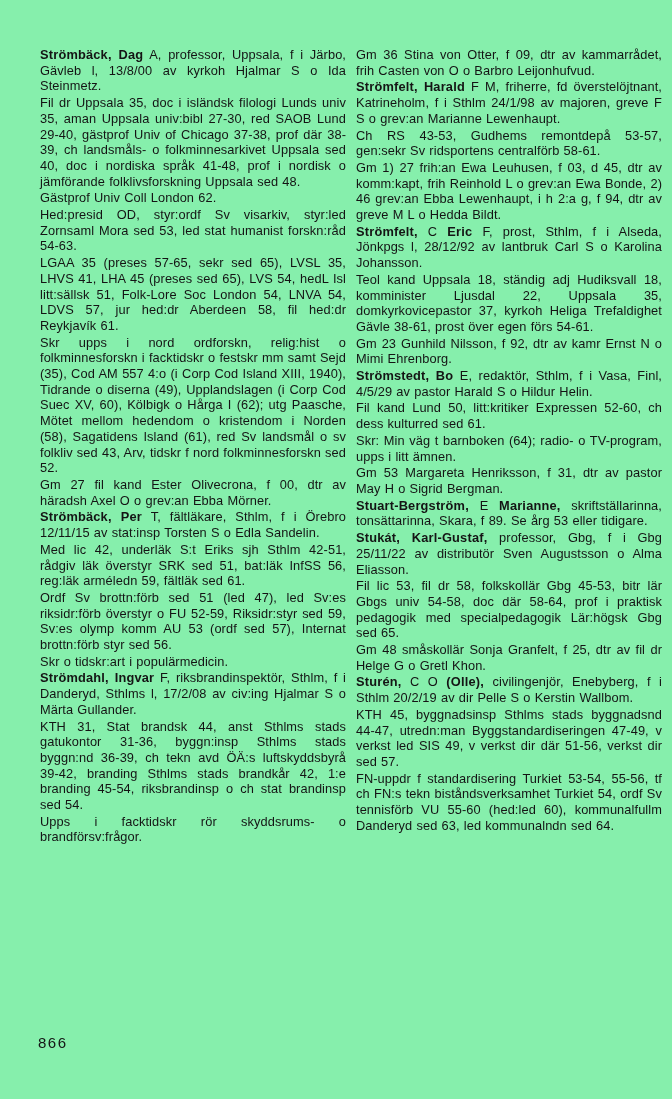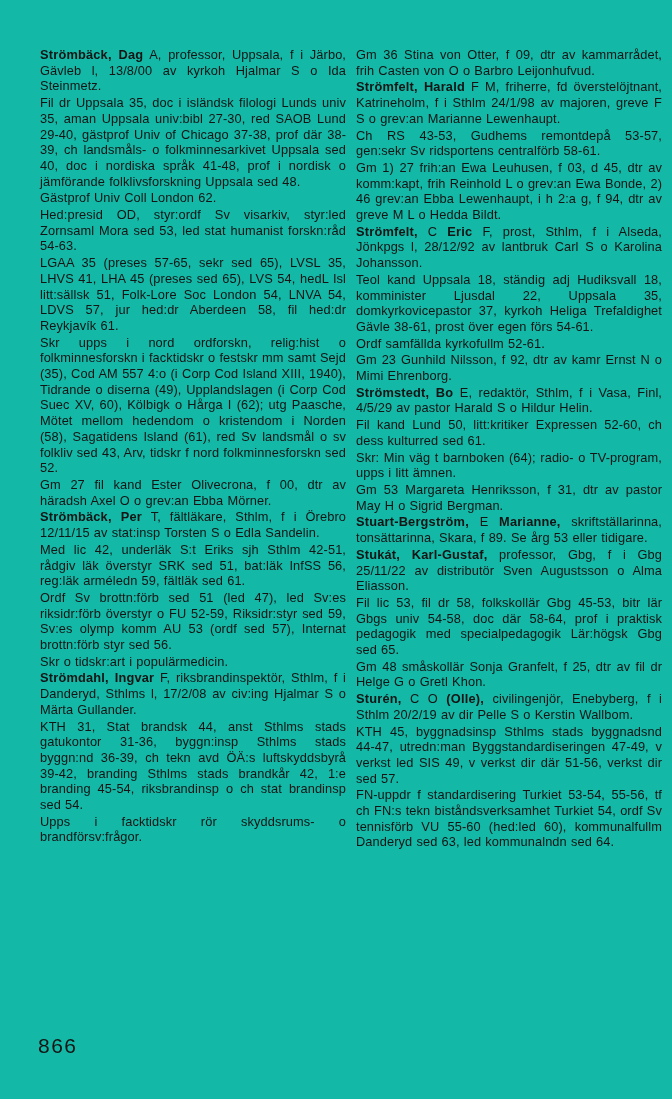--- a/index.html
+++ b/index.html
@@ -4,21 +4,21 @@
 <style>
   html, body {
     margin: 0;
     padding: 0;
     background: #e8e8e8;
   }
   .page {
     position: relative;
     width: 672px;
     height: 1099px;
-    background: #14b8a6;
+    background: #86efac;
     color: #141414;
     font-family: "Liberation Sans", "DejaVu Sans", sans-serif;
     overflow: hidden;
   }
   .columns {
     position: absolute;
     top: 47px;
     left: 40px;
     width: 622px;
     display: flex;
@@ -36,21 +36,21 @@
     letter-spacing: 0.1px;
   }
   .entry strong {
     font-weight: bold;
     letter-spacing: 0.2px;
   }
   .page-number {
     position: absolute;
     left: 38px;
     top: 1034px;
-    font-size: 21px;
+    font-size: 15px;
     letter-spacing: 1.5px;
     color: #141414;
   }
 </style>
 </head>
 <body>
 
 <div class="page">
   <div class="columns">
     <div class="col" id="col-left">
@@ -69,21 +69,20 @@
         <p class="entry">KTH 31, Stat brandsk 44, anst Sthlms stads gatukontor 31-36, byggn:insp Sthlms stads byggn:nd 36-39, ch tekn avd ÖÄ:s luftskyddsbyrå 39-42, branding Sthlms stads brandkår 42, 1:e branding 45-54, riksbrandinsp o ch stat brandinsp sed 54.</p>
         <p class="entry">Upps i facktidskr rör skyddsrums- o brandförsv:frågor.</p>
       </div>
     <div class="col" id="col-right">
         <p class="entry">Gm 36 Stina von Otter, f 09, dtr av kammarrådet, frih Casten von O o Barbro Leijonhufvud.</p>
         <p class="entry"><strong>Strömfelt, Harald</strong> F M, friherre, fd överstelöjtnant, Katrineholm, f i Sthlm 24/1/98 av majoren, greve F S o grev:an Marianne Lewenhaupt.</p>
         <p class="entry">Ch RS 43-53, Gudhems remontdepå 53-57, gen:sekr Sv ridsportens centralförb 58-61.</p>
         <p class="entry">Gm 1) 27 frih:an Ewa Leuhusen, f 03, d 45, dtr av komm:kapt, frih Reinhold L o grev:an Ewa Bonde, 2) 46 grev:an Ebba Lewenhaupt, i h 2:a g, f 94, dtr av greve M L o Hedda Bildt.</p>
         <p class="entry"><strong>Strömfelt,</strong> C <strong>Eric</strong> F, prost, Sthlm, f i Alseda, Jönkpgs l, 28/12/92 av lantbruk Carl S o Karolina Johansson.</p>
         <p class="entry">Teol kand Uppsala 18, ständig adj Hudiksvall 18, komminister Ljusdal 22, Uppsala 35, domkyrkovicepastor 37, kyrkoh Heliga Trefaldighet Gävle 38-61, prost över egen förs 54-61.</p>
-        <p class="entry">Ordf samfällda kyrkofullm 52-61.</p>
         <p class="entry">Gm 23 Gunhild Nilsson, f 92, dtr av kamr Ernst N o Mimi Ehrenborg.</p>
         <p class="entry"><strong>Strömstedt, Bo</strong> E, redaktör, Sthlm, f i Vasa, Finl, 4/5/29 av pastor Harald S o Hildur Helin.</p>
         <p class="entry">Fil kand Lund 50, litt:kritiker Expressen 52-60, ch dess kulturred sed 61.</p>
         <p class="entry">Skr: Min väg t barnboken (64); radio- o TV-program, upps i litt ämnen.</p>
         <p class="entry">Gm 53 Margareta Henriksson, f 31, dtr av pastor May H o Sigrid Bergman.</p>
         <p class="entry"><strong>Stuart-Bergström,</strong> E <strong>Marianne,</strong> skriftställarinna, tonsättarinna, Skara, f 89. Se årg 53 eller tidigare.</p>
         <p class="entry"><strong>Stukát, Karl-Gustaf,</strong> professor, Gbg, f i Gbg 25/11/22 av distributör Sven Augustsson o Alma Eliasson.</p>
         <p class="entry">Fil lic 53, fil dr 58, folkskollär Gbg 45-53, bitr lär Gbgs univ 54-58, doc där 58-64, prof i praktisk pedagogik med specialpedagogik Lär:högsk Gbg sed 65.</p>
         <p class="entry">Gm 48 småskollär Sonja Granfelt, f 25, dtr av fil dr Helge G o Gretl Khon.</p>
         <p class="entry"><strong>Sturén,</strong> C O <strong>(Olle),</strong> civilingenjör, Enebyberg, f i Sthlm 20/2/19 av dir Pelle S o Kerstin Wallbom.</p>

